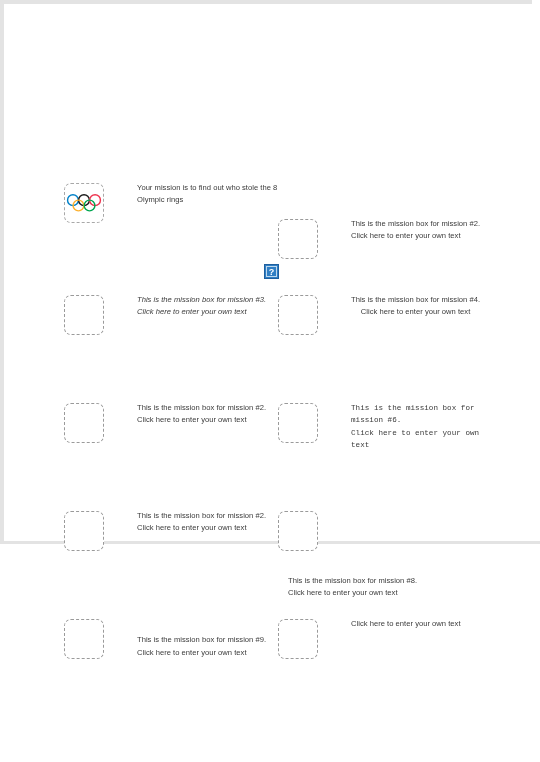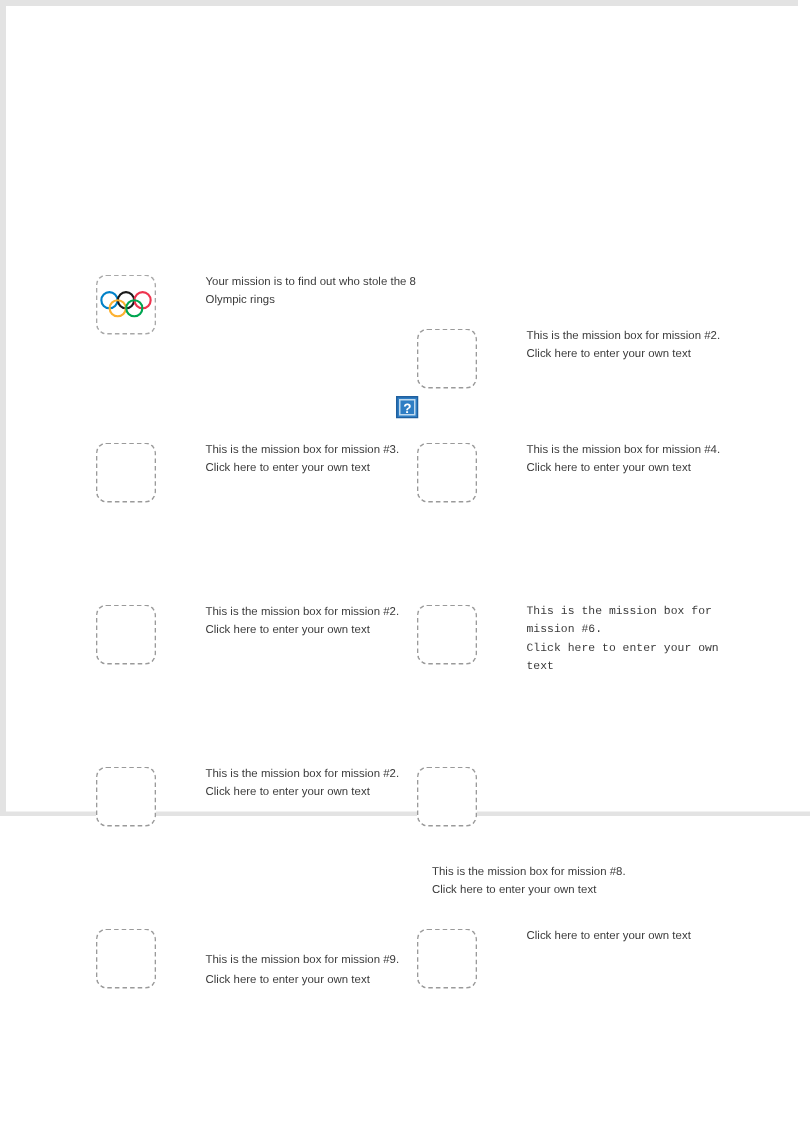--- a/index.html
+++ b/index.html
@@ -173,29 +173,29 @@
     </div>
 
     <div class="mission-item" style="left:278px; top:181px;margin-top:36px;">
       <div class="mission-dropzone"></div>
       <div class="mission-text">
         <span class="mission-line">This is the mission box for mission #2.</span>
         <span class="mission-line">Click here to enter your own text</span>
       </div>
     </div>
 
-    <div class="mission-item" style="left:64px; top:293px;">
+    <div class="mission-item" style="left:64px; top:293px;font-style:italic;">
       <div class="mission-dropzone"></div>
       <div class="mission-text">
         <span class="mission-line">This is the mission box for mission #3.</span>
         <span class="mission-line">Click here to enter your own text</span>
       </div>
     </div>
 
-    <div class="mission-item" style="left:278px; top:293px;">
+    <div class="mission-item" style="left:278px; top:293px;text-align:center;">
       <div class="mission-dropzone"></div>
       <div class="mission-text">
         <span class="mission-line">This is the mission box for mission #4.</span>
         <span class="mission-line">Click here to enter your own text</span>
       </div>
     </div>
 
     <div class="mission-item" style="left:64px; top:401px;">
       <div class="mission-dropzone"></div>
       <div class="mission-text">

